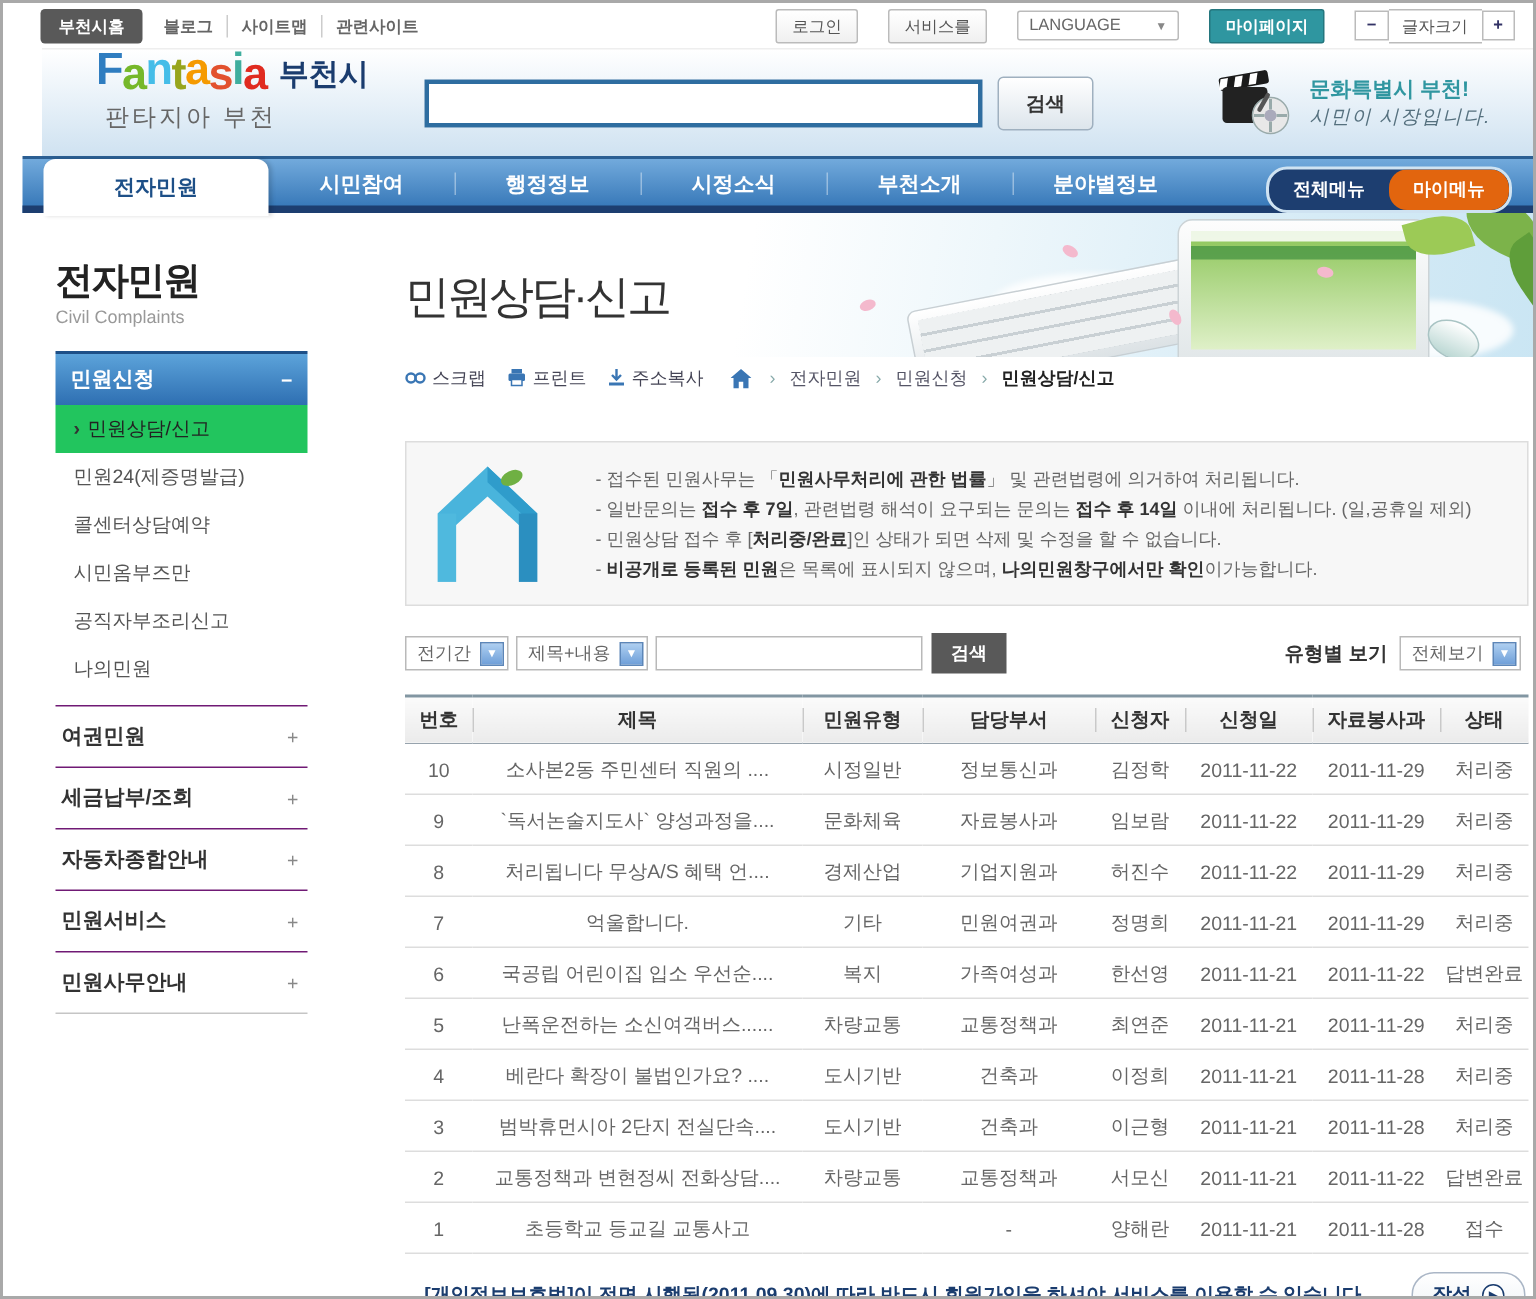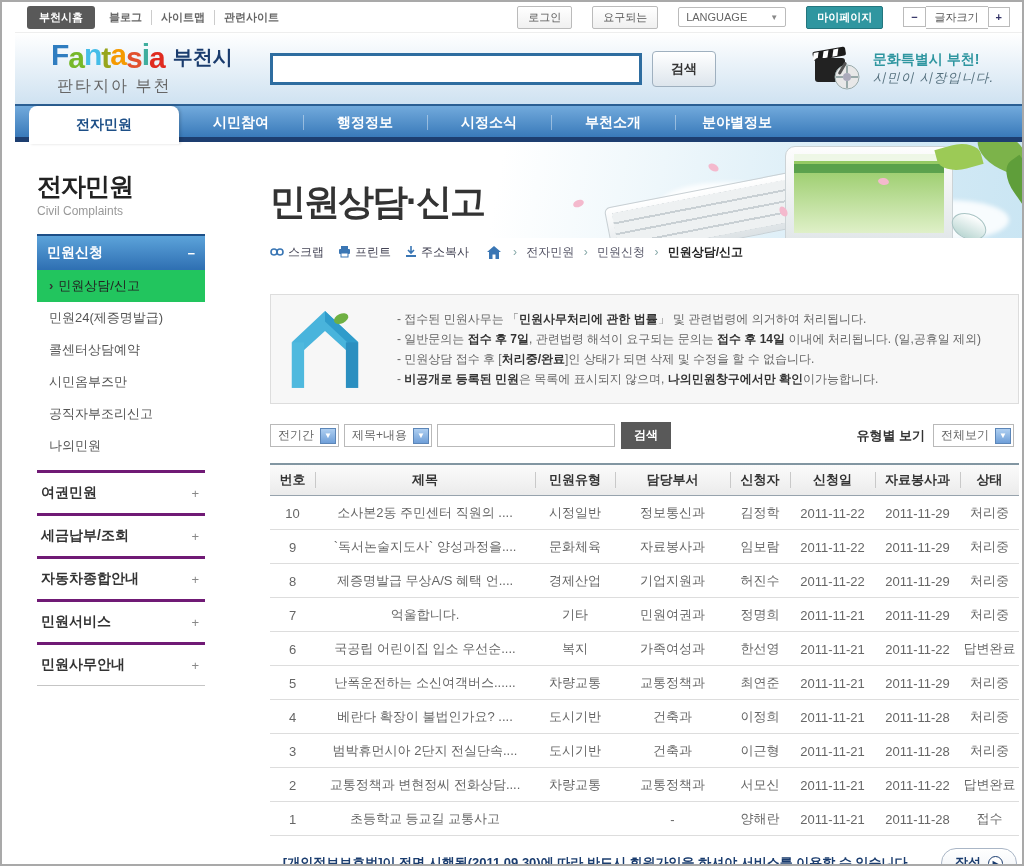--- a/index.html
+++ b/index.html
@@ -15,21 +15,21 @@
   .util-right { margin-left:auto; display:flex; align-items:center; gap:20px; }
   .ubtn { font-size:11px; color:#555; background:linear-gradient(#fff,#f0f0f0); border:1px solid #bbb; border-radius:2px; padding:3px 10px; text-decoration:none; }
   .lang { display:flex; align-items:center; justify-content:space-between; width:108px; border:1px solid #bbb; border-radius:2px; background:#fff; font-size:11px; color:#666; padding:3px 7px; cursor:pointer; }
   .lang .caret { font-size:8px; color:#888; }
   .ubtn.mypage { background:#2f96a0; border-color:#24767e; color:#fff; font-weight:bold; }
   .fontsize { display:flex; align-items:center; }
   .fbtn { font-size:11px; color:#336; border:1px solid #bbb; background:#fff; padding:3px 7px; text-decoration:none; font-weight:bold; }
   .flabel { font-size:11px; color:#555; border-top:1px solid #bbb; border-bottom:1px solid #bbb; padding:3px 9px; }
 
   
-  .header { height:72px; background:linear-gradient(#ffffff,#cfe2f1); display:flex; align-items:center; padding:0 18px; border-top:1px solid #eee; }
+  .header { height:72px; background:linear-gradient(#ffffff,#cfe2f1); display:flex; padding:0 18px; border-top:1px solid #eee;margin-left:13px; }
   .logo { width:215px; cursor:pointer; }
   .logo-row { display:flex; align-items:flex-end; padding-left:18px; }
   #logo-letters span { font-size:30px; font-weight:bold; letter-spacing:-1px; }
   #logo-letters span:nth-child(odd){ position:relative; top:-3px; }
   .logo-city { font-size:20px; font-weight:bold; color:#1a3c6e; margin-left:8px; position:relative; top:-4px; }
   .logo-sub { font-size:16px; color:#666; letter-spacing:2px; padding-left:24px; margin-top:1px; }
   .search { display:flex; align-items:center; margin-left:22px; }
   .search input { width:372px; height:32px; border:3px solid #2e6da0; background:#fff; padding:0 8px; font-size:13px; }
   .search-btn { margin-left:10px; display:inline-block; background:linear-gradient(#ffffff,#dde5ec); border:1px solid #9fb0bf; border-radius:4px; color:#333; font-size:13px; font-weight:bold; padding:8px 18px; text-decoration:none; }
   .promo { margin-left:auto; display:flex; align-items:center; gap:8px; padding-right:10px; }
@@ -53,29 +53,29 @@
   .sb-title { font-size:25px; font-weight:bold; color:#222; letter-spacing:-1px; }
   .sb-sub { font-size:12px; color:#999; margin-top:1px; }
   .sb-menu { width:168px; margin-top:16px; }
   .sb-head { background:linear-gradient(#5ca3da,#2e6fb2); border-top:2px solid #1d4f87; color:#fff; font-size:14px; font-weight:bold; padding:8px 10px; display:flex; justify-content:space-between; align-items:center; cursor:pointer; }
   .sb-head .minus { font-size:13px; }
   .sb-items { list-style:none; }
   .sb-items li { font-size:13px; color:#555; padding:7px 6px 7px 12px; cursor:pointer; }
   .sb-items li .arr { color:#333; margin-right:5px; font-weight:bold; }
   .sb-items li.sel { background:#22c55e; color:#222; }
   .sb-acc { margin-top:8px; }
-  .acc-item { border-top:3px solid #701a75; padding:11px 6px 11px 4px; display:flex; justify-content:space-between; align-items:center; font-size:14px; font-weight:bold; color:#333; cursor:pointer; }
+  .acc-item { border-top:1px solid #701a75; padding:11px 6px 11px 4px; display:flex; justify-content:space-between; align-items:center; font-size:14px; font-weight:bold; color:#333; cursor:pointer; }
   .acc-item:last-child { border-bottom:1px solid #c5c5c5; }
   .acc-item .plus { color:#888; font-size:13px; font-weight:normal; }
 
   
   .main { flex:1; position:relative; }
   .banner { position:relative; height:96px; overflow:hidden;
     background:linear-gradient(100deg,#ffffff 0%,#ffffff 32%,#eef7fb 52%,#d6ebf6 78%,#c9e5f3 100%); }
-  .page-title { position:absolute; left:25px; top:36px; font-size:36px; font-weight:bold; color:#333; letter-spacing:-2px; }
+  .page-title { position:absolute; left:25px; top:36px; font-size:30px; font-weight:normal; color:#333; letter-spacing:-2px; }
   .cloud { position:absolute; border-radius:50%; background:rgba(255,255,255,.85); filter:blur(2px); }
   .leaf { position:absolute; border-radius:0 60% 0 60%; }
   .petal { position:absolute; width:11px; height:7px; border-radius:50%; background:#f4b9cd; }
   .monitor { position:absolute; right:86px; top:4px; width:168px; height:104px; background:linear-gradient(#fdfdfd,#dfe5e7); border:1px solid #ccd3d6; border-radius:10px; }
   .screen { position:absolute; left:8px; right:8px; top:7px; bottom:16px; background:linear-gradient(#8cc558,#dff0c8); overflow:hidden; }
   .screen .bar1 { height:7px; background:#fff; opacity:.85; }
   .screen .bar2 { height:9px; margin-top:3px; background:#3f8f3f; opacity:.7; }
   .keyboard { position:absolute; right:206px; top:44px; width:226px; height:56px; transform:rotate(-11deg); background:linear-gradient(#ffffff,#dce2e5); border:1px solid #c8cfd3; border-radius:6px; }
   .keys { position:absolute; inset:6px; background:
       repeating-linear-gradient(0deg,#eef1f2 0 9px,#c9d0d4 9px 11px),
@@ -122,21 +122,21 @@
 
   <div class="utilbar">
     <a class="btn-home">부천시홈</a>
     <div class="toplinks">
       <a>블로그</a>
       <a>사이트맵</a>
       <a>관련사이트</a>
     </div>
     <div class="util-right">
       <a class="ubtn">로그인</a>
-      <a class="ubtn">요구되는</a>
+      <a class="ubtn">서비스를</a>
       <div class="lang">
         <span>LANGUAGE</span>
         <span class="caret">▼</span>
       </div>
       <a class="ubtn mypage">마이페이지</a>
       <div class="fontsize">
         <a class="fbtn">−</a>
         <span class="flabel">글자크기</span>
         <a class="fbtn">+</a>
       </div>
@@ -182,20 +182,24 @@
   </div>
 
   <div class="nav">
     <div class="tabs">
       <div class="tab active">전자민원</div>
       <div class="tab inactive">시민참여</div>
       <div class="tab inactive">행정정보</div>
       <div class="tab inactive">시정소식</div>
       <div class="tab inactive">부천소개</div>
       <div class="tab inactive">분야별정보</div>
+    </div>
+    <div class="navmenu">
+      <a>전체메뉴</a>
+      <a class="mymenu">마이메뉴</a>
     </div>
     <div class="navstrip"></div>
   </div>
 
   <div class="bodyrow">
 
     <div class="sidebar">
       <div class="sb-title">전자민원</div>
       <div class="sb-sub">Civil Complaints</div>
       <div class="sb-menu">
@@ -377,21 +381,21 @@
     <td class="c-type">문화체육</td>
     <td class="c-dept">자료봉사과</td>
     <td class="c-app">임보람</td>
     <td class="c-date">2011-11-22</td>
     <td class="c-dl">2011-11-29</td>
     <td class="c-st">처리중</td>
   </tr>
 
   <tr>
     <td class="c-no">8</td>
-    <td class="c-title">제증명발급 무상A/S 혜택 언....</td>
+    <td class="c-title">처리됩니다 무상A/S 혜택 언....</td>
     <td class="c-type">경제산업</td>
     <td class="c-dept">기업지원과</td>
     <td class="c-app">허진수</td>
     <td class="c-date">2011-11-22</td>
     <td class="c-dl">2011-11-29</td>
     <td class="c-st">처리중</td>
   </tr>
 
   <tr>
     <td class="c-no">7</td>

